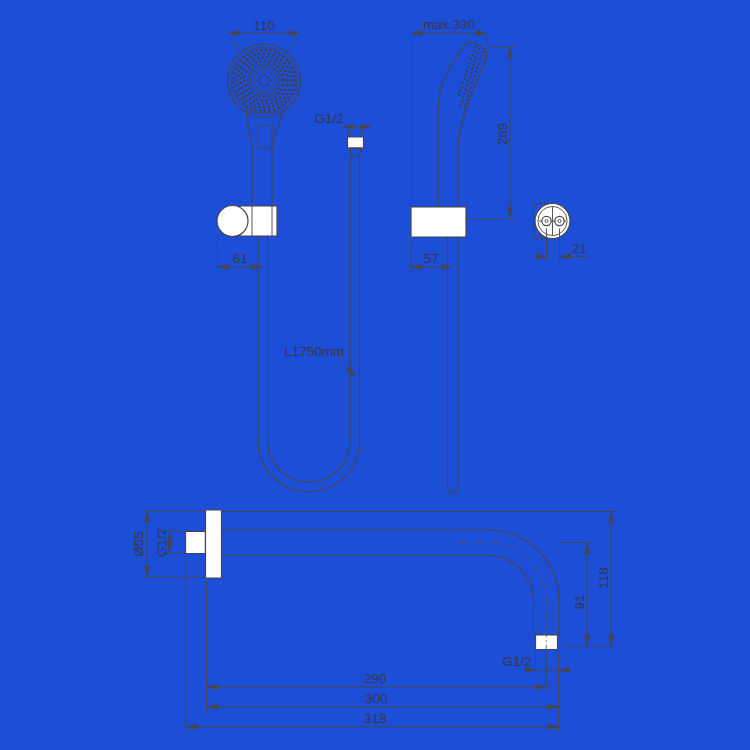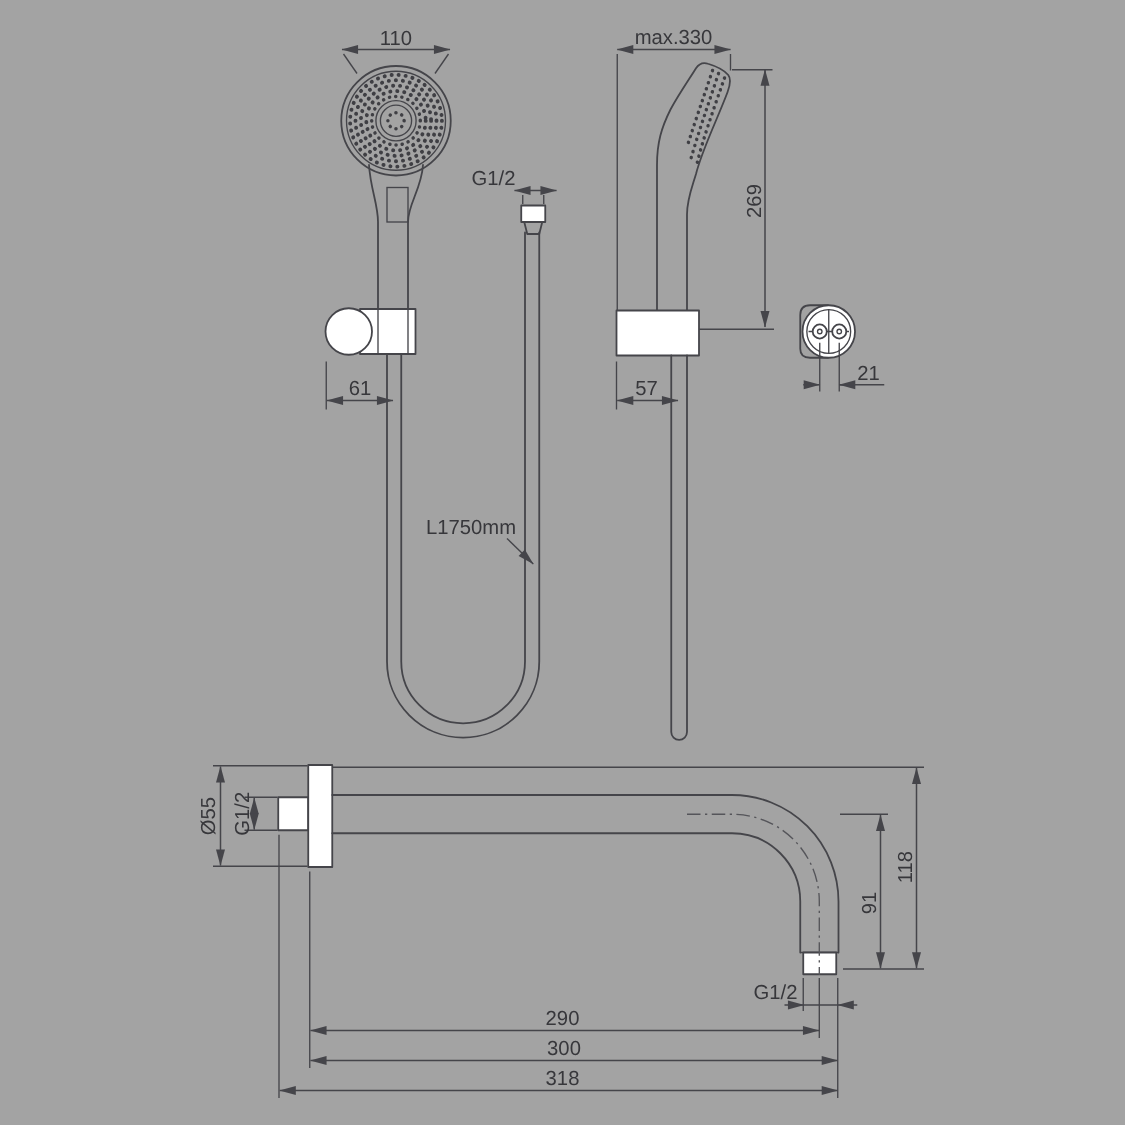--- a/index.html
+++ b/index.html
@@ -1,16 +1,16 @@
 <!DOCTYPE html>
 <html><head>
 <meta charset="utf-8">
 <style>
   html,body{margin:0;padding:0;background:#ffffff;}
-  .canvas{position:relative;width:750px;height:750px;background:#a3a3a3;overflow:hidden;}
+  .canvas{position:relative;width:750px;height:750px;background:#1d4ed8;overflow:hidden;}
   svg{display:block;}
   svg text{font-family:"Liberation Sans",sans-serif;font-size:13.5px;fill:#37373b;}
   .ol{fill:none;stroke:#45454a;stroke-width:1.2;stroke-linejoin:round;stroke-linecap:round;}
   .wf{fill:#ffffff;stroke:#45454a;stroke-width:1.2;stroke-linejoin:round;}
   .dim{fill:none;stroke:#45454a;stroke-width:1;}
   .thin{fill:none;stroke:#45454a;stroke-width:0.9;}
   .dots{fill:none;stroke:#3f3f44;stroke-width:2.6;stroke-linecap:round;stroke-dasharray:0.1 4.6;}
   .dots2{fill:none;stroke:#3f3f44;stroke-width:2.3;stroke-linecap:round;stroke-dasharray:0.1 4.1;}
   .cl{fill:none;stroke:#55555a;stroke-width:0.9;stroke-dasharray:9 3 1.5 3;}
 </style>

